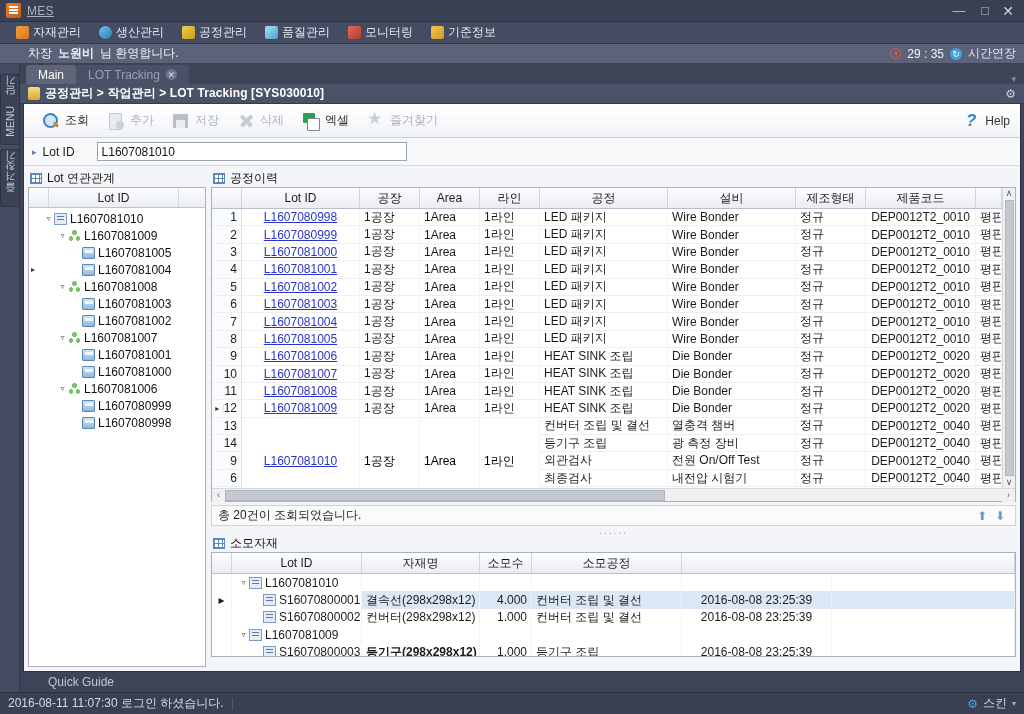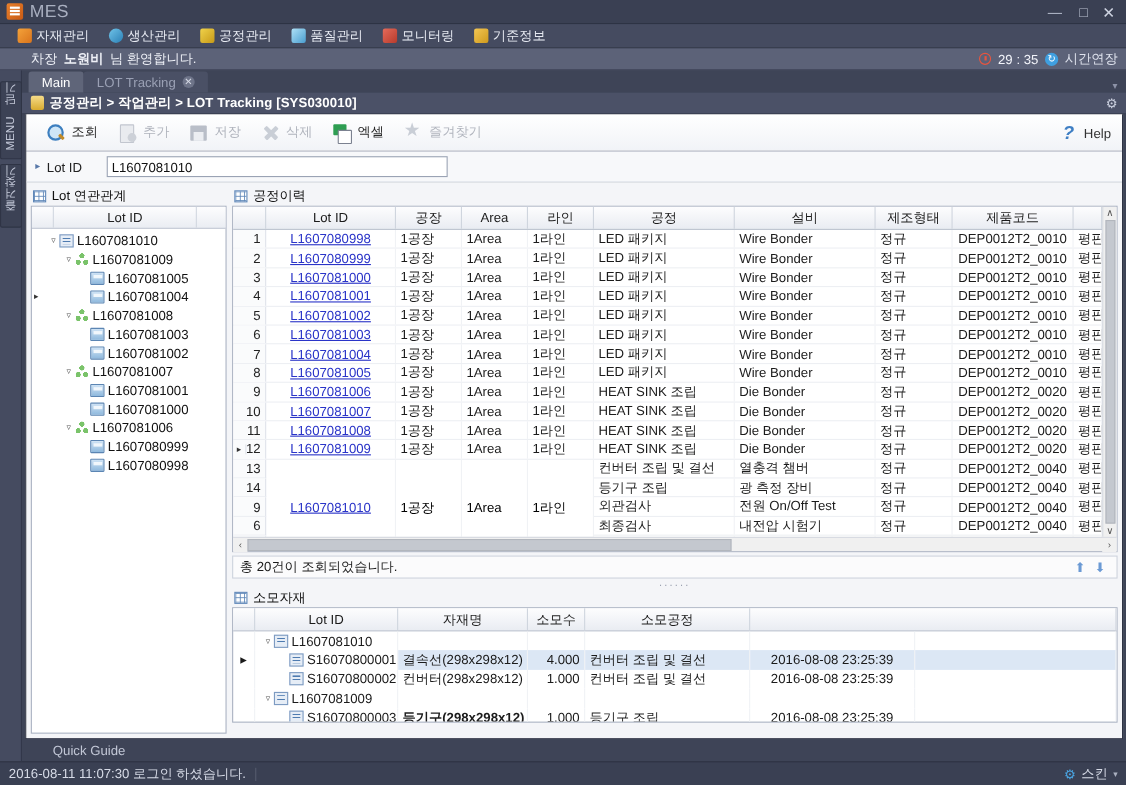--- a/index.html
+++ b/index.html
@@ -32,21 +32,21 @@
     background: linear-gradient(135deg,#e8802c,#c85a14);
     border-radius: 2px;
     position: relative;
     margin-right: 6px;
     flex: none;
   }
   .app-logo::after {
     content: ""; position: absolute; left: 3px; top: 3px;
     width: 9px; height: 2px; background: #fff; box-shadow: 0 3px 0 #fff, 0 6px 0 #fff;
   }
-  .app-title { color: #a9afc0; font-size: 16px; letter-spacing: .3px; }
+  .app-title { color: #a9afc0; font-size: 12px; letter-spacing: .3px; text-decoration: underline; }
   .win-btns { margin-left: auto; display: flex; align-items: center; gap: 0px; }
   .win-btn {
     width: 26px; height: 20px; display: flex; align-items: center; justify-content: center;
     color: #b9bfd0; font-size: 13px; line-height: 1;
   }
   .win-btn.close { color: #cdd2e0; font-size: 14px; padding-right: 6px;}
 
   
   .menubar {
     height: 22px; min-height: 22px;
@@ -150,21 +150,21 @@
     padding-left: 8px;
     color: #fff; font-size: 12px;
     border-bottom: 1px solid #363b4d;
   }
   .bc-ico { width: 12px; height: 13px; background: linear-gradient(180deg,#f6dc8a,#d9ab2f); border-radius: 2px; flex: none; }
   .bc-text { font-weight: bold; letter-spacing: .1px; }
   .bc-gear { margin-left: auto; padding-right: 8px; color: #c8cddc; font-size: 12px; }
 
   
   .panel {
-    flex: 1; background: #a3a3a3;
+    flex: 1; background: #a16207;
     margin: 0 3px 0 3px;
     display: flex; flex-direction: column;
     min-height: 0;
     border: 1px solid #2f3445;
     border-top: none;
   }
 
   
   .toolbar {
     height: 34px; min-height: 34px;

